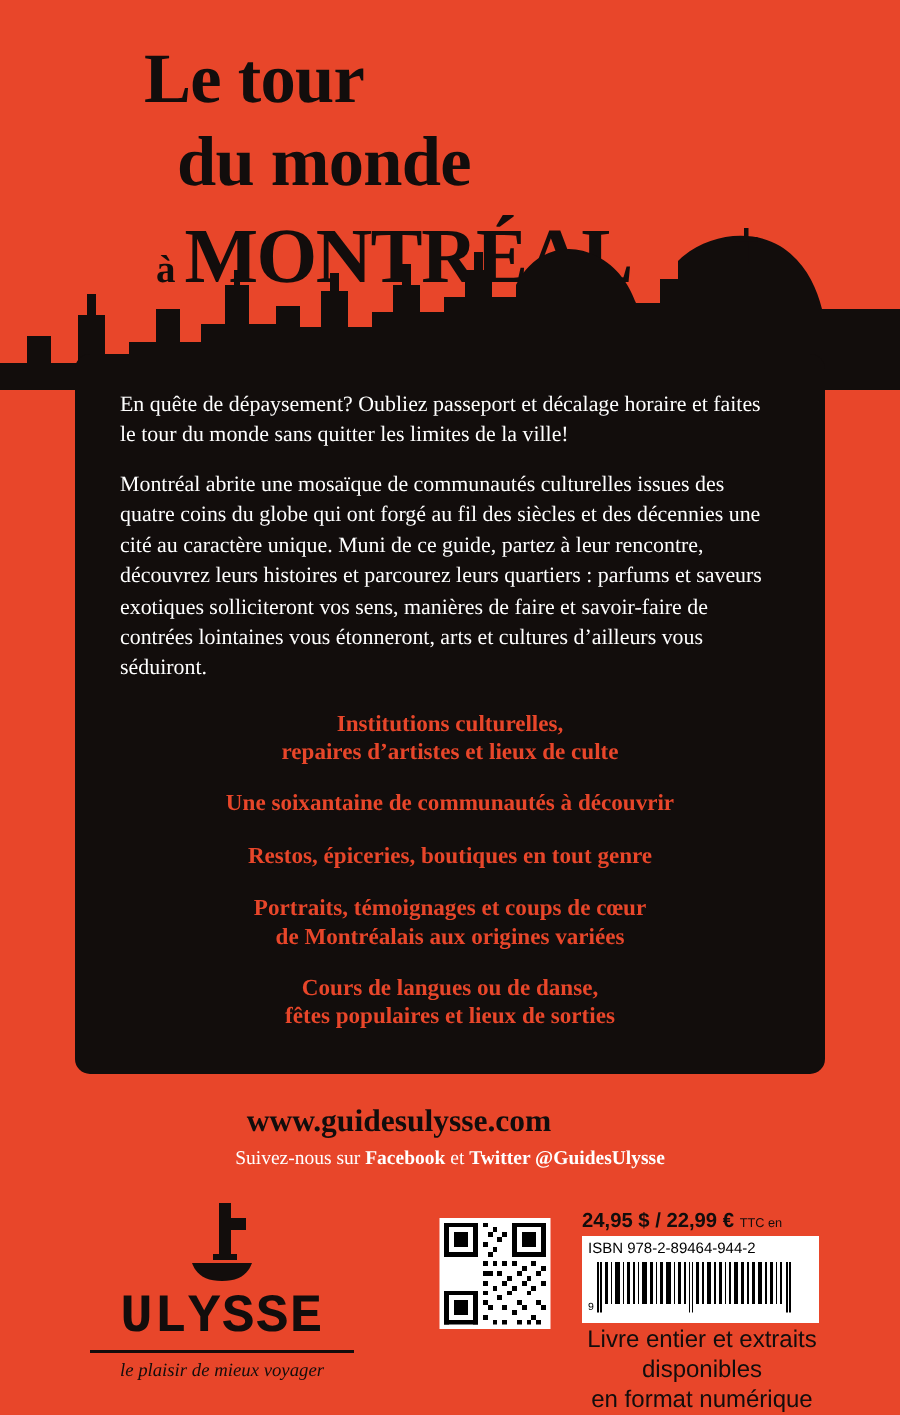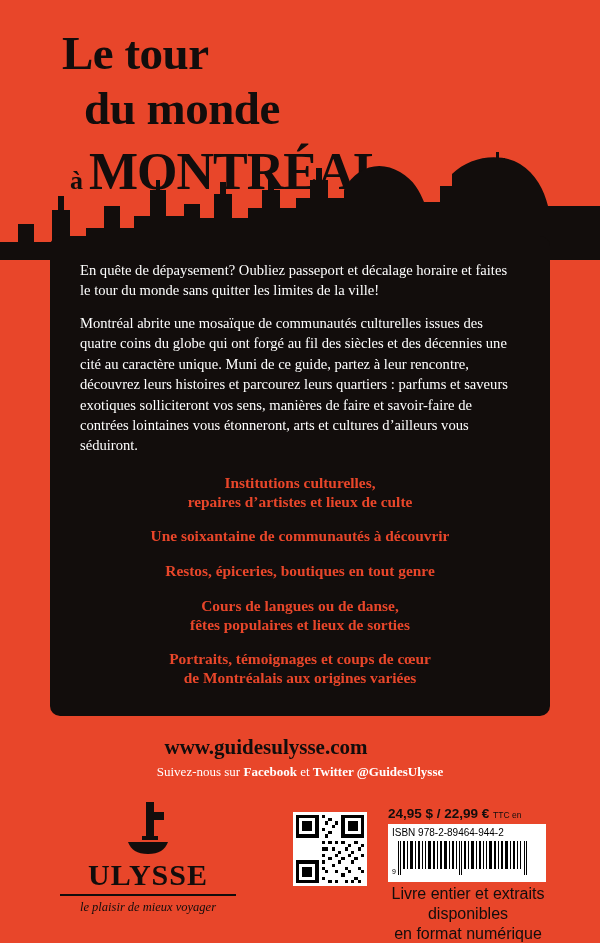--- a/index.html
+++ b/index.html
@@ -20,21 +20,21 @@
     height: 943px;
     background: #e8462a;
   }
 
   
   .title-block {
     position: absolute;
     left: 0;
     top: 30px;
     width: 600px;
-    padding-left: 62px;
+    padding-left: 96px;
     box-sizing: border-box;
     color: #120d0c;
   }
   .title-line {
     font-family: "Liberation Serif", serif;
     font-weight: bold;
     letter-spacing: -0.5px;
     line-height: 1.0;
   }
   .title-1 {
@@ -159,25 +159,25 @@
     text-align: center;
     color: #120d0c;
   }
   .logo-mark {
     width: 52px;
     height: 56px;
     margin: 0 auto 4px auto;
     position: relative;
   }
   .logo-name {
-    font-size: 30px;
+    font-size: 36px;
     font-weight: bold;
     letter-spacing: 1px;
     line-height: 1;
-    font-family: Liberation Serif, serif;
+    font-family: Liberation Mono, monospace;
   }
   .logo-rule {
     width: 176px;
     height: 2px;
     background: #120d0c;
     margin: 4px auto 4px auto;
   }
   .logo-tag {
     font-size: 12.5px;
     font-style: italic;
@@ -289,26 +289,26 @@
         <span class="ln">Institutions culturelles,</span>
         <span class="ln">repaires d’artistes et lieux de culte</span>
       </div>
       <div class="feature">
         <span class="ln">Une soixantaine de communautés à découvrir</span>
       </div>
       <div class="feature">
         <span class="ln">Restos, épiceries, boutiques en tout genre</span>
       </div>
       <div class="feature">
+        <span class="ln">Portraits, témoignages et coups de cœur</span>
+        <span class="ln">de Montréalais aux origines variées</span>
+      </div>
+      <div class="feature">
         <span class="ln">Cours de langues ou de danse,</span>
         <span class="ln">fêtes populaires et lieux de sorties</span>
-      </div>
-      <div class="feature">
-        <span class="ln">Portraits, témoignages et coups de cœur</span>
-        <span class="ln">de Montréalais aux origines variées</span>
       </div>
     </div>
   </div>
 
   <div class="web">www.guidesulysse.com</div>
 
   <div class="social">
     <span>Suivez-nous sur </span><b>Facebook</b><span> et </span><b>Twitter @GuidesUlysse</b>
   </div>
 

